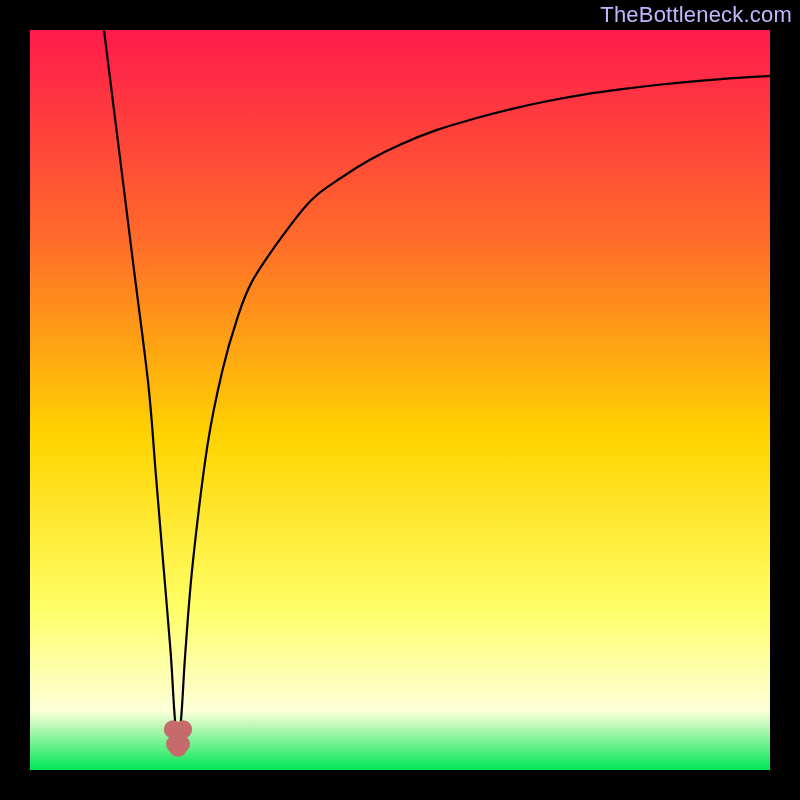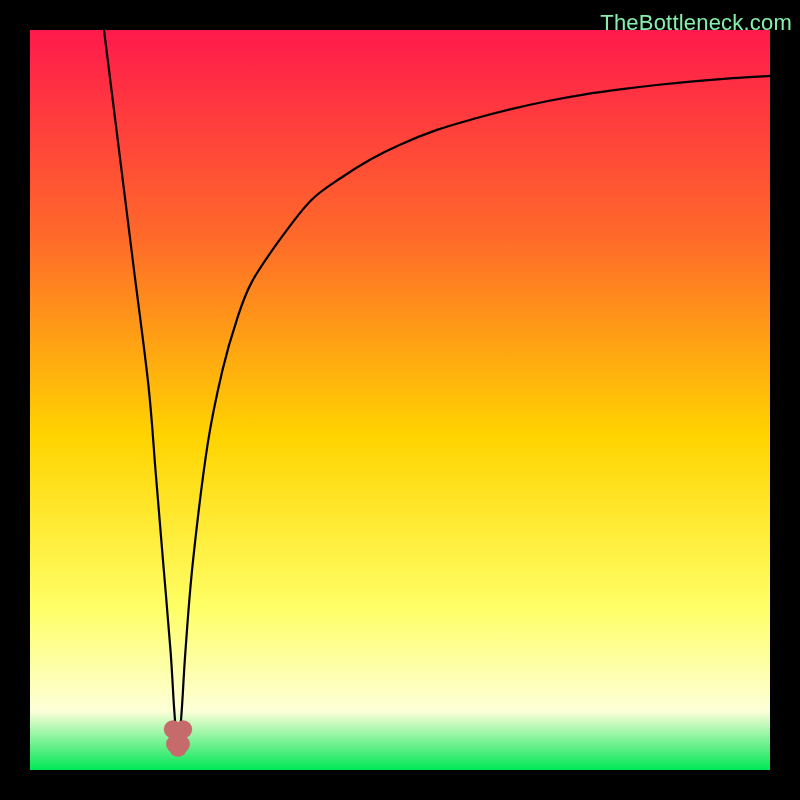--- a/index.html
+++ b/index.html
@@ -20,23 +20,23 @@
   .plot {
     position: absolute;
     top: 30px;
     left: 30px;
     width: 740px;
     height: 740px;
     overflow: hidden;
   }
   .watermark {
     position: absolute;
-    top: 10px;
+    top: 2px;
     right: 8px;
-    color: #86efac;
+    color: #c4b5fd;
     font-size: 22px;
     font-weight: 400;
     letter-spacing: 0.2px;
     user-select: none;
   }
   svg { display: block; }
 </style>
 </head>
 <body>
 

